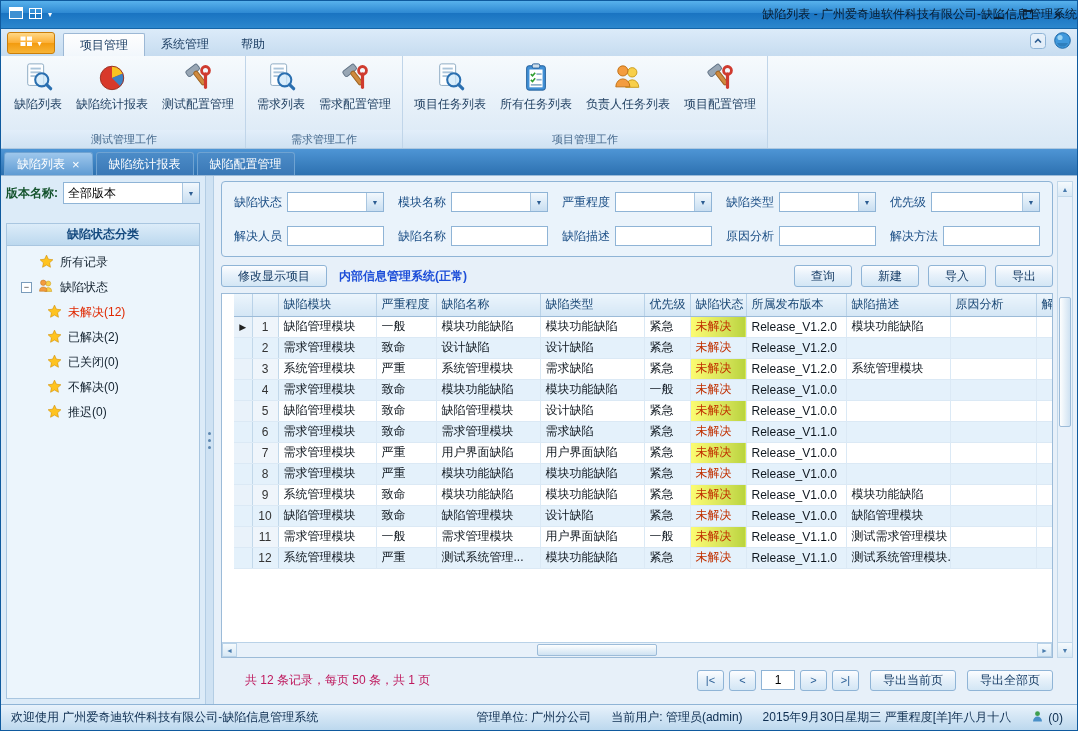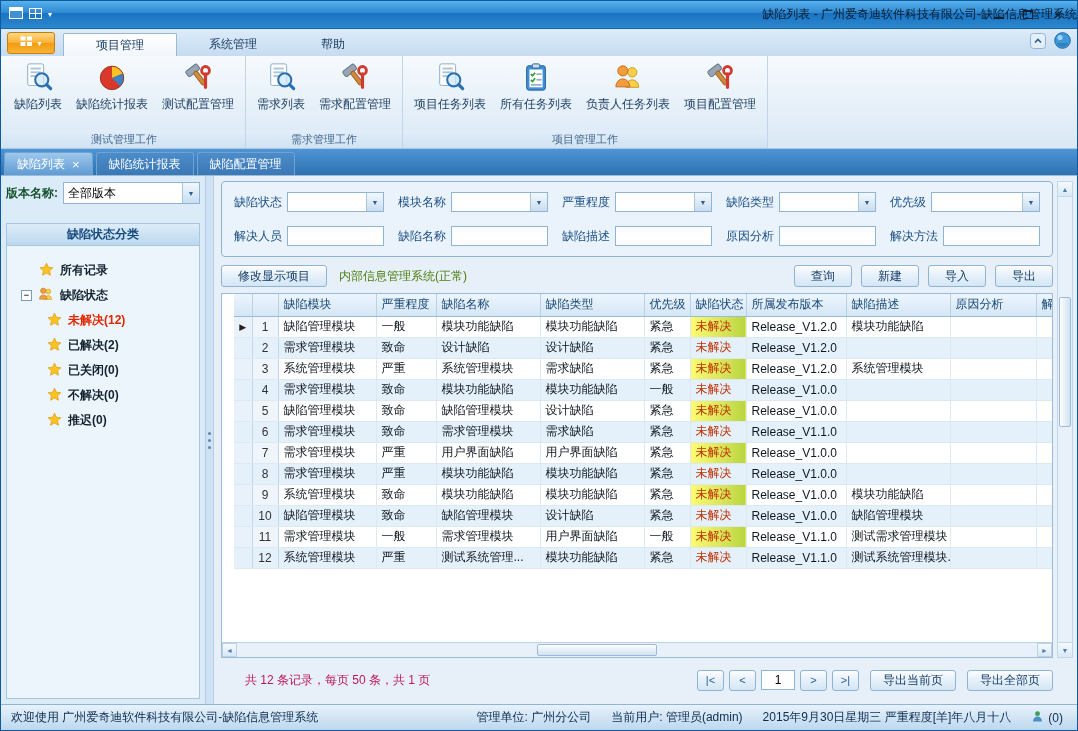--- a/index.html
+++ b/index.html
@@ -17,21 +17,21 @@
 .wbtn{width:30px;height:20px;display:flex;align-items:center;justify-content:center;color:#0d2237;font-size:15px;}
 .glyph-min{width:9px;height:8px;border-bottom:2px solid #0d2237;}
 .glyph-max{width:10px;height:9px;border:1px solid #0d2237;border-top:2px solid #0d2237;}
 
 
 .ribbon-tabs{height:27px;background:linear-gradient(#dcebf9,#c6dcf0);display:flex;align-items:flex-end;padding:0 6px;}
 .app-btn{height:22px;width:48px;margin:0 8px 2px 0;border-radius:3px;border:1px solid #c97e0a;
   background:linear-gradient(#ffd887,#fcae33 50%,#f39c0f 52%,#f7b437);
   display:flex;align-items:center;justify-content:center;gap:4px;}
 #rtabs{display:flex;align-items:flex-end;height:27px;}
-.rtab{padding:0 32px;height:23px;line-height:22px;color:#1c3e63;white-space:nowrap;}
+.rtab{padding:0 16px;height:23px;line-height:22px;color:#1c3e63;white-space:nowrap;}
 .rtab.active{background:linear-gradient(#fefefe,#f2f7fc);border:1px solid #9cb8d5;border-bottom:0;border-radius:2px 2px 0 0;}
 .ribbon-right{margin-left:auto;display:flex;align-items:center;gap:8px;margin-bottom:4px;}
 
 
 .ribbon-body{height:93px;background:linear-gradient(#f6fafd,#e6f0f9 55%,#d9e8f5);
   border-bottom:1px solid #aec8e0;display:flex;align-items:stretch;padding-left:2px;}
 .rgroup{display:flex;flex-direction:column;border-right:1px solid #c0d5e9;}
 .rgroup-items{flex:1;display:flex;padding:4px 4px 0;}
 .ritem{min-width:62px;padding:0 7px;display:flex;flex-direction:column;align-items:center;gap:2px;}
 .ricon{height:34px;display:flex;align-items:center;justify-content:center;}
@@ -52,21 +52,21 @@
 .sidebar{width:205px;background:#dcebf8;border-right:1px solid #b3cde4;position:relative;padding:5px 5px 0 5px;}
 .version-row{display:flex;align-items:center;gap:5px;height:24px;}
 .vlabel{font-weight:bold;color:#14532d;white-space:nowrap;}
 .combo{flex:1;height:22px;background:#fff;border:1px solid #8fb4d6;display:flex;align-items:center;min-width:0;}
 .combo-val{flex:1;padding:0 4px;overflow:hidden;white-space:nowrap;}
 .combo-btn{width:17px;align-self:stretch;display:flex;align-items:center;justify-content:center;font-size:7px;
   color:#2c5d92;background:linear-gradient(#f2f8fd,#c8def1);border-left:1px solid #a9c6e0;}
 .side-panel{position:absolute;left:5px;right:5px;top:47px;bottom:5px;border:1px solid #a9c6e0;background:#ecf5fc;}
 .side-panel-header{height:22px;display:flex;align-items:center;justify-content:center;font-weight:bold;color:#14497e;
   background:linear-gradient(#dcecf9,#bcd8ee);border-bottom:1px solid #a9c6e0;}
-.tree{padding-top:12px;font-weight:bold;}
+.tree{padding-top:4px;}
 .tree-row{height:25px;display:flex;align-items:center;gap:6px;padding-left:14px;}
 .tree-row.lvl1{padding-left:40px;}
 .expander{width:11px;height:11px;border:1px solid #7a9cbb;background:#fff;display:flex;align-items:center;
   justify-content:center;font-size:9px;line-height:1;color:#333;flex:none;}
 .tree-spacer{width:12px;flex:none;}
 .tree-label{color:#13222f;white-space:nowrap;}
 .tree-label.hl{color:#e02800;}
 
 .splitter{width:8px;background:#cfe2f3;border-right:1px solid #b3cde4;display:flex;flex-direction:column;
   align-items:center;justify-content:center;gap:4px;}
@@ -78,21 +78,21 @@
   background:#eaf3fb;padding:9px 12px;display:flex;flex-direction:column;justify-content:space-between;}
 .filter-row{display:flex;gap:14px;height:22px;}
 .ffield{flex:1;display:flex;align-items:center;gap:5px;min-width:0;}
 .flabel{color:#1c4f86;white-space:nowrap;}
 .tinput{flex:1;height:20px;border:1px solid #8fb4d6;background:#fff;padding:0 3px;font:inherit;min-width:0;}
 .ffield .combo{height:20px;}
 
 .action-row{position:absolute;top:88px;left:7px;right:24px;height:24px;display:flex;align-items:center;gap:12px;}
 .btn{height:22px;padding:0 16px;display:inline-flex;align-items:center;justify-content:center;white-space:nowrap;
   background:linear-gradient(#fcfdff,#e7f1fa 45%,#d3e6f5);border:1px solid #8fb4d6;border-radius:3px;color:#163c65;}
-.sys-title{font-weight:normal;color:#4d7c0f;white-space:nowrap;}
+.sys-title{font-weight:bold;color:#1d4ed8;white-space:nowrap;}
 .action-right{margin-left:auto;display:flex;gap:9px;}
 
 .grid-wrap{position:absolute;top:117px;left:7px;right:24px;bottom:46px;border:1px solid #9cbbd8;background:#fff;
   display:flex;flex-direction:column;overflow:hidden;}
 .grid-scroll{flex:1;overflow:hidden;}
 #grid{border-collapse:collapse;table-layout:fixed;}
 #grid th{height:22px;background:linear-gradient(#ecf5fc,#d4e6f5);border-right:1px solid #b9d2e8;
   border-bottom:1px solid #9cbbd8;font-weight:normal;color:#1a4875;text-align:left;padding:0 5px;
   overflow:hidden;white-space:nowrap;}
 #grid td{height:21px;border-right:1px solid #dbe9f5;border-bottom:1px solid #dbe9f5;padding:0 5px;

